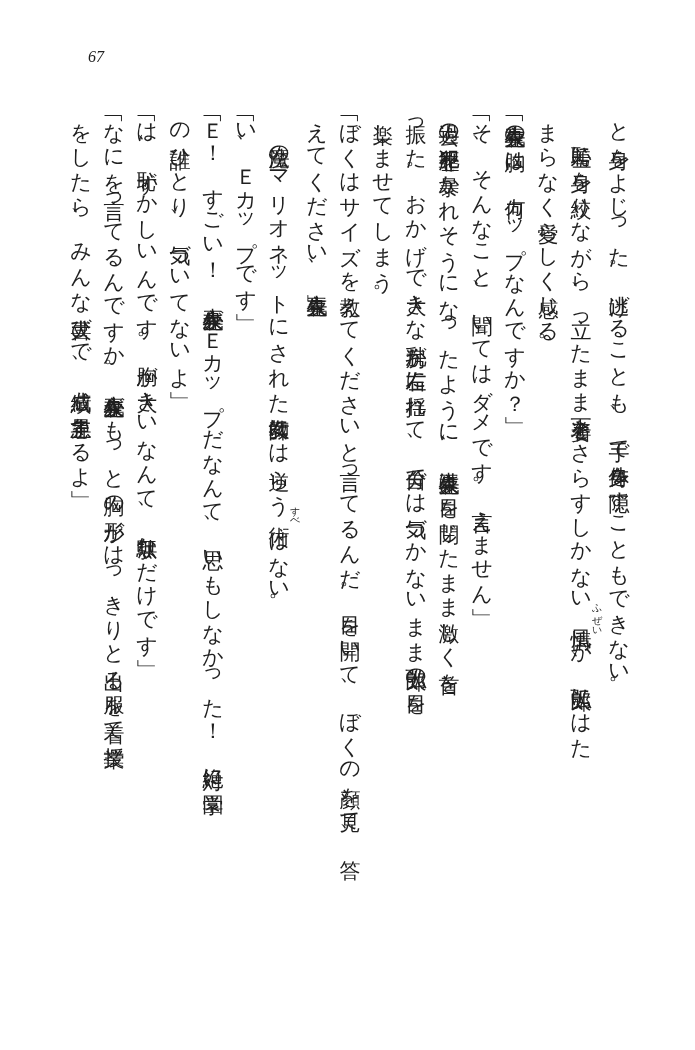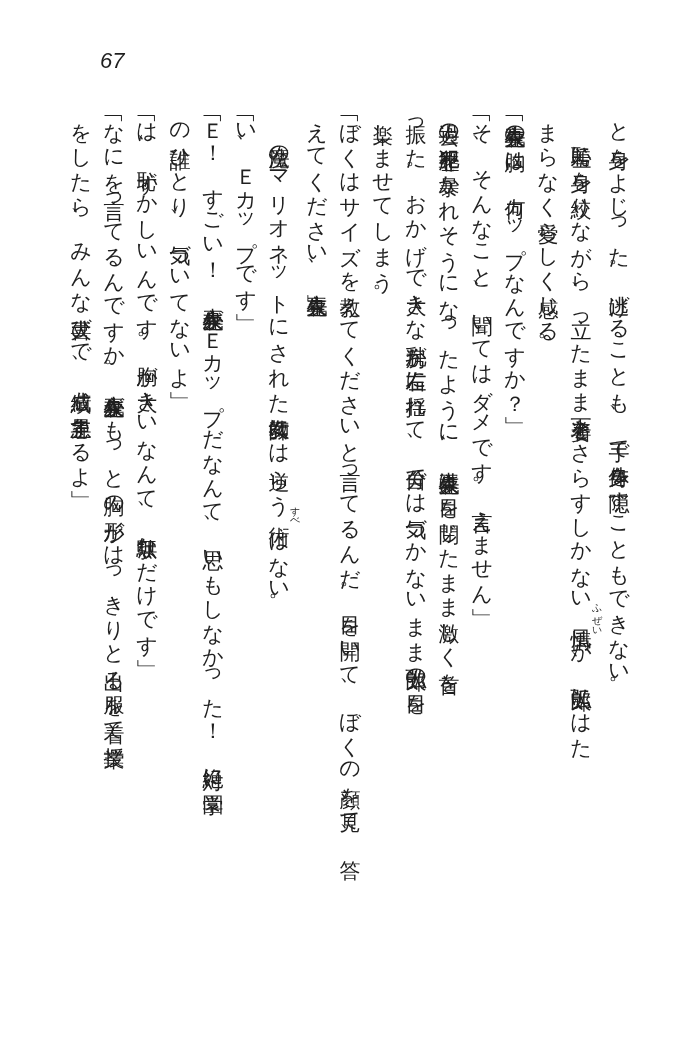--- a/index.html
+++ b/index.html
@@ -12,24 +12,24 @@
     width: 695px;
     height: 1050px;
     background: var(--page-bg, #ffffff);
     overflow: hidden;
     font-family: "Liberation Serif", "DejaVu Serif", serif;
     color: var(--text-color, #1f1f1f);
   }
   .page-number {
     position: absolute;
     top: 48px;
-    left: 100px;
-    font-family: Liberation Sans, sans-serif;
+    left: 88px;
+    font-family: Liberation Serif, serif;
     font-style: italic;
-    font-size: 22px;
+    font-size: 16px;
     color: var(--text-color, #1f1f1f);
   }
   .text-columns {
     position: absolute;
     top: 108px;
     right: 60px;
     height: 836px;
     writing-mode: vertical-rl;
     text-orientation: mixed;
     font-size: 21px;

